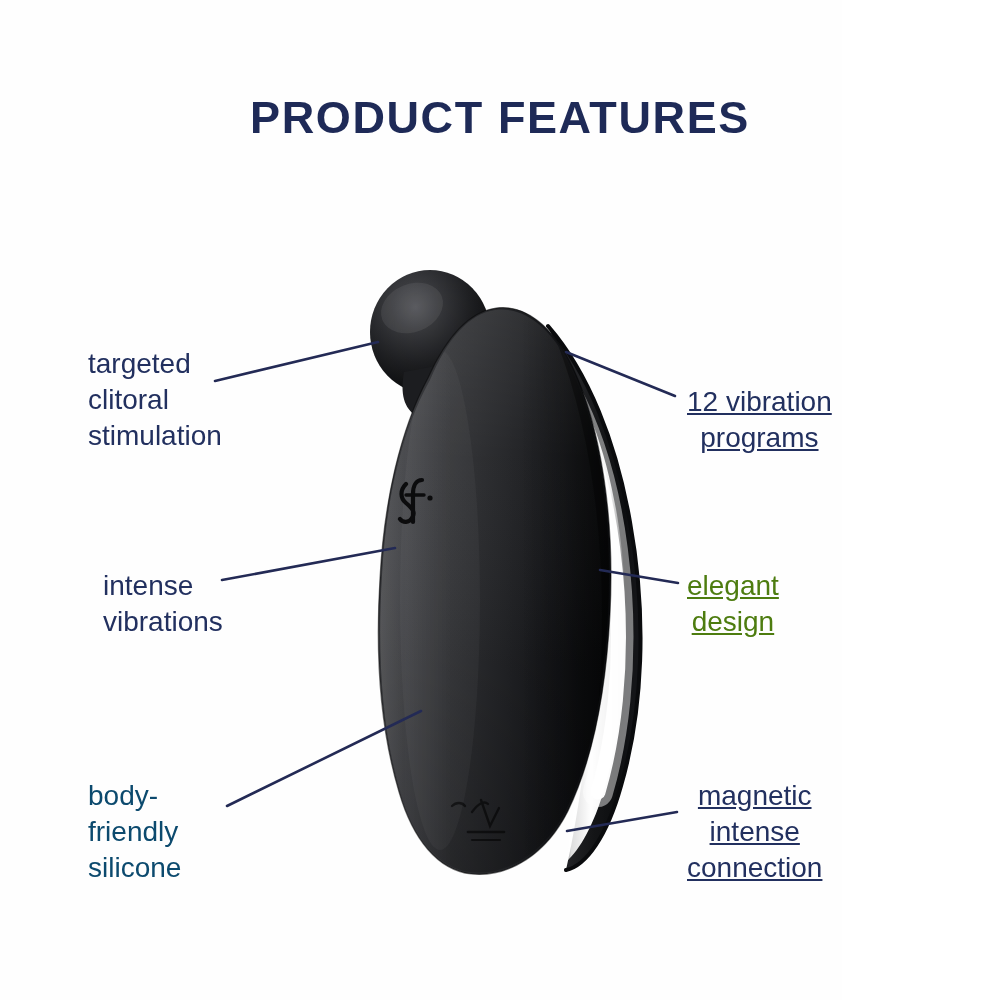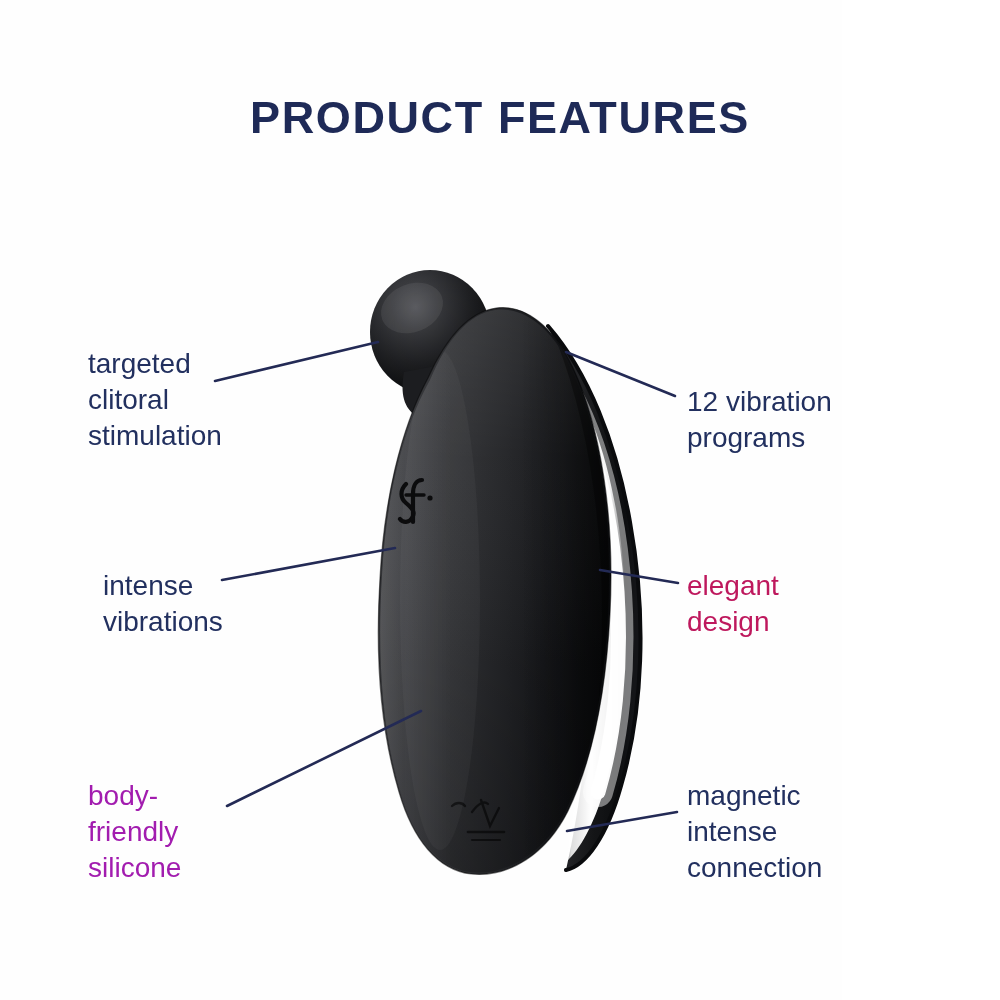--- a/index.html
+++ b/index.html
@@ -38,21 +38,21 @@
     position: absolute;
     color: #22305f;
     font-size: 28px;
     line-height: 36px;
     font-weight: 400;
     font-family: "Liberation Sans", sans-serif;
     white-space: pre-line;
     margin-top: 30px;
   }
   .label.left  { text-align: left; }
-  .label.right { text-align: left; }
+  .label.right { text-align: center; text-decoration: underline; }
 
   #label-targeted   { left: 88px;  top: 316px; }
   #label-intense    { left: 103px;  top: 538px; }
   #label-body       { left: 88px;  top: 748px; }
   #label-programs   { left: 687px; top: 354px; }
   #label-elegant    { left: 687px; top: 538px; }
   #label-magnetic   { left: 687px; top: 748px; }
 
   
   #leaders {
@@ -266,27 +266,27 @@
     <line x1="567" y1="831" x2="677" y2="812" stroke="#232a55" stroke-width="2.6" stroke-linecap="round"></line>
   </svg>
 
   <div class="label left" id="label-targeted" style="color: rgb(34, 48, 95);">targeted
 clitoral
 stimulation</div>
 
   <div class="label left" id="label-intense" style="color: rgb(34, 48, 95);">intense
 vibrations</div>
 
-  <div class="label left" id="label-body" style="color: #a21caf;">body-
+  <div class="label left" id="label-body" style="color: #0c4a6e;">body-
 friendly
 silicone</div>
 
   <div class="label right" id="label-programs" style="color: rgb(34, 48, 95);">12 vibration
 programs</div>
 
-  <div class="label right" id="label-elegant" style="color: #be185d;">elegant
+  <div class="label right" id="label-elegant" style="color: #4d7c0f;">elegant
 design</div>
 
   <div class="label right" id="label-magnetic" style="color: rgb(34, 48, 95);">magnetic
 intense
 connection</div>
 
 </div>
 
 </body></html>

